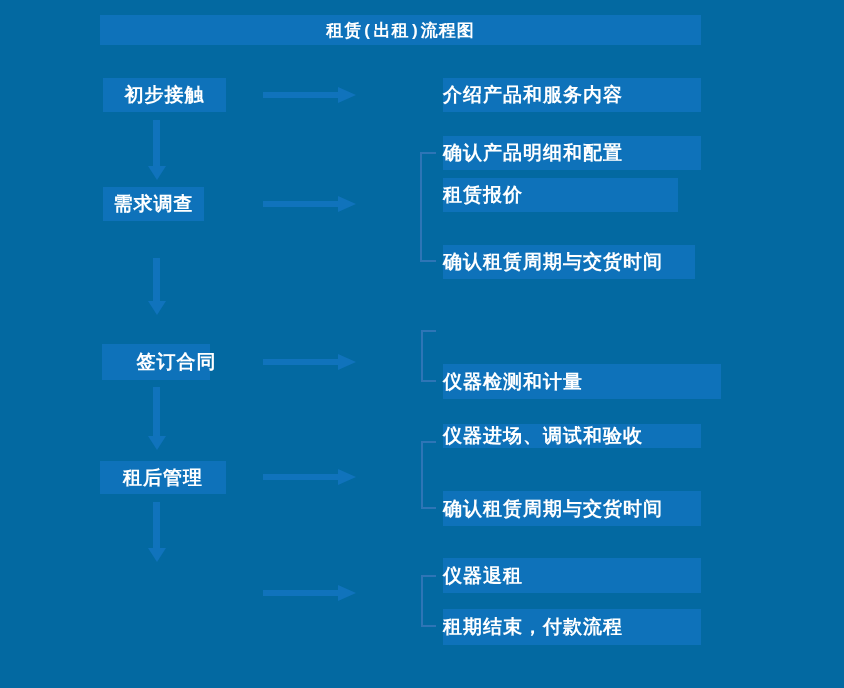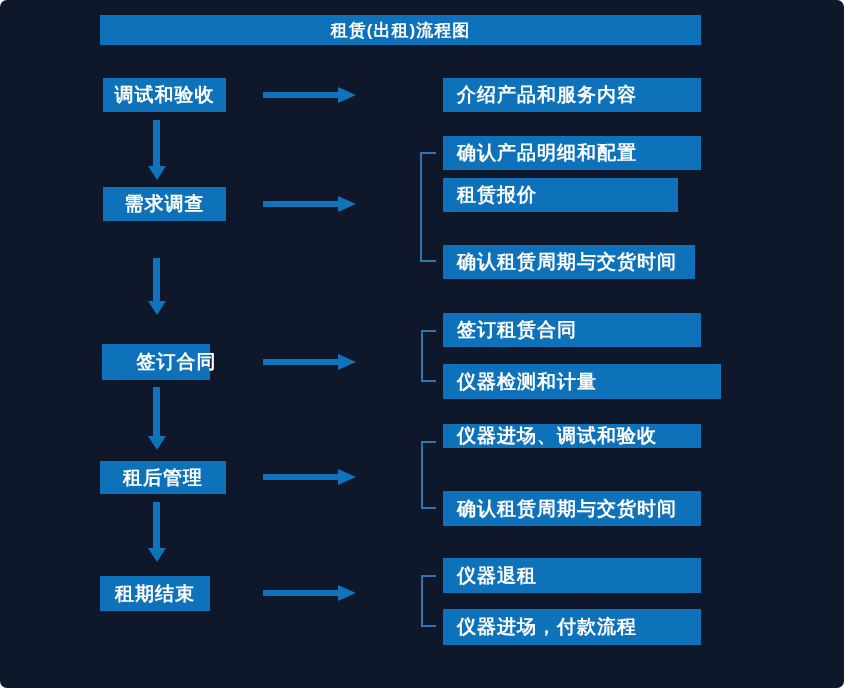--- a/index.html
+++ b/index.html
@@ -5,45 +5,44 @@
   :root{
     --primary:#0e72ba;
     --arrow:#1073bc;
     --bracket:#2e75b6;
     --boxtext:#ffffff;
   }
   html,body{margin:0;padding:0;background:#ffffff;}
   .canvas{
     position:relative;
     width:844px;height:688px;
-    background:#0f172a;
-    font-family:Liberation Sans, sans-serif;
+    background:#0369a1;
+    font-family:Liberation Mono, monospace;
     overflow:hidden;
-    border-radius:7px;
   }
   .title-bar{
     position:absolute;
     background:var(--primary);
     color:var(--boxtext);
     font-size:17px;font-weight:bold;
     display:flex;align-items:center;justify-content:center;
     letter-spacing:1px;
   }
   .box{
     position:absolute;
     background:var(--primary);
     color:var(--boxtext);
     font-size:19px;font-weight:bold;
     display:flex;align-items:center;
     letter-spacing:1px;
     box-sizing:border-box;
     white-space:nowrap;
   }
   .box.left{justify-content:center;}
-  .box.right{justify-content:flex-start;padding-left:14px;}
+  .box.right{justify-content:flex-start;}
   
   .harrow{position:absolute;height:16px;width:93px;}
   .harrow .shaft{position:absolute;left:0;top:5px;height:6px;width:76px;background:var(--arrow);}
   .harrow .head{
     position:absolute;left:75px;top:0;width:0;height:0;
     border-left:18px solid var(--arrow);
     border-top:8px solid transparent;
     border-bottom:8px solid transparent;
   }
   
@@ -64,40 +63,38 @@
     box-sizing:border-box;
   }
 </style>
 </head>
 <body>
 
 <div class="canvas">
 
   <div class="title-bar" style="left:100px;top:15px;width:601px;height:30px;">租赁(出租)流程图</div>
 
-  <div class="box left" style="left:103px;top:78px;width:123px;height:34px;">调试和验收</div>
-  <div class="box left" style="left:103px;top:187px;width:123px;height:34px;">需求调查</div>
+  <div class="box left" style="left:103px;top:78px;width:123px;height:34px;">初步接触</div>
+  <div class="box left" style="left:103px;top:187px;width:101px;height:34px;">需求调查</div>
   <div class="box left" style="left:102px;top:344px;width:108px;height:36px;padding-left:41px;">签订合同</div>
   <div class="box left" style="left:100px;top:461px;width:126px;height:33px;">租后管理</div>
-  <div class="box left" style="left:100px;top:576px;width:110px;height:35px;">租期结束</div>
 
   <div class="box right" style="left:443px;top:78px;width:258px;height:34px;">介绍产品和服务内容</div>
 
   <div class="box right" style="left:443px;top:136px;width:258px;height:34px;">确认产品明细和配置</div>
   <div class="box right" style="left:443px;top:178px;width:235px;height:34px;">租赁报价</div>
   <div class="box right" style="left:443px;top:245px;width:252px;height:34px;">确认租赁周期与交货时间</div>
 
-  <div class="box right" style="left:443px;top:313px;width:258px;height:34px;">签订租赁合同</div>
   <div class="box right" style="left:443px;top:364px;width:278px;height:35px;">仪器检测和计量</div>
 
   <div class="box right" style="left:443px;top:424px;width:258px;height:24px;">仪器进场、调试和验收</div>
   <div class="box right" style="left:443px;top:491px;width:258px;height:35px;">确认租赁周期与交货时间</div>
 
   <div class="box right" style="left:443px;top:558px;width:258px;height:35px;">仪器退租</div>
-  <div class="box right" style="left:443px;top:609px;width:258px;height:36px;">仪器进场，付款流程</div>
+  <div class="box right" style="left:443px;top:609px;width:258px;height:36px;">租期结束，付款流程</div>
 
   <div class="harrow" style="left:263px;top:87px;">
     <div class="shaft"></div>
     <div class="head"></div>
   </div>
   <div class="harrow" style="left:263px;top:196px;">
     <div class="shaft"></div>
     <div class="head"></div>
   </div>
   <div class="harrow" style="left:263px;top:354px;">

